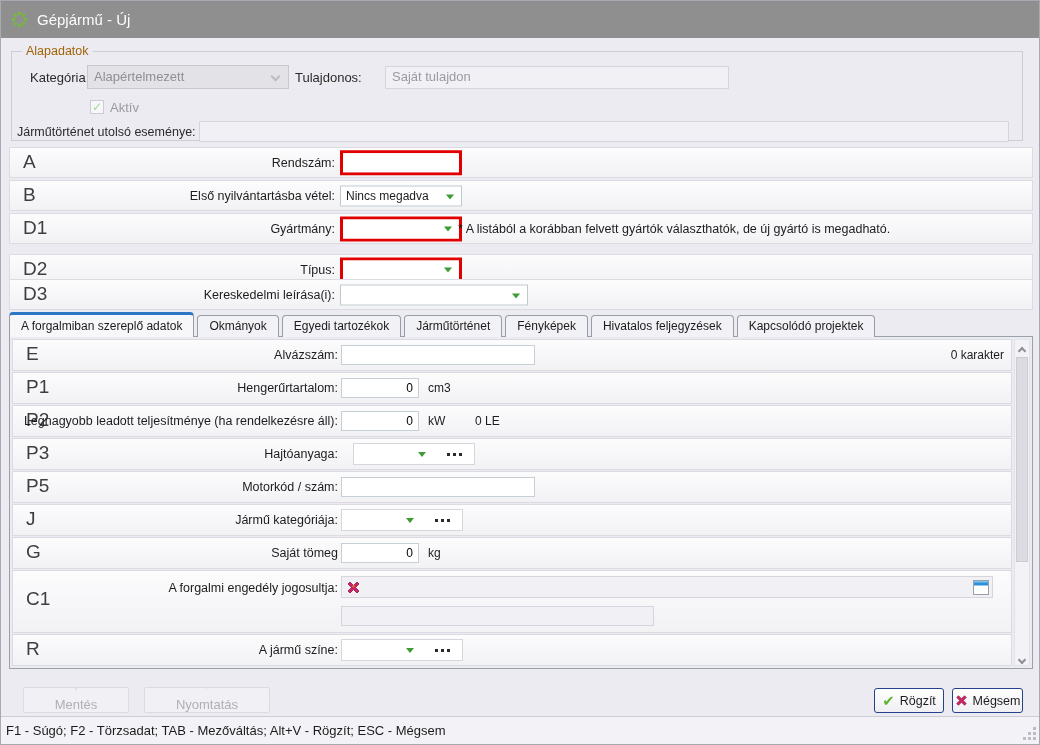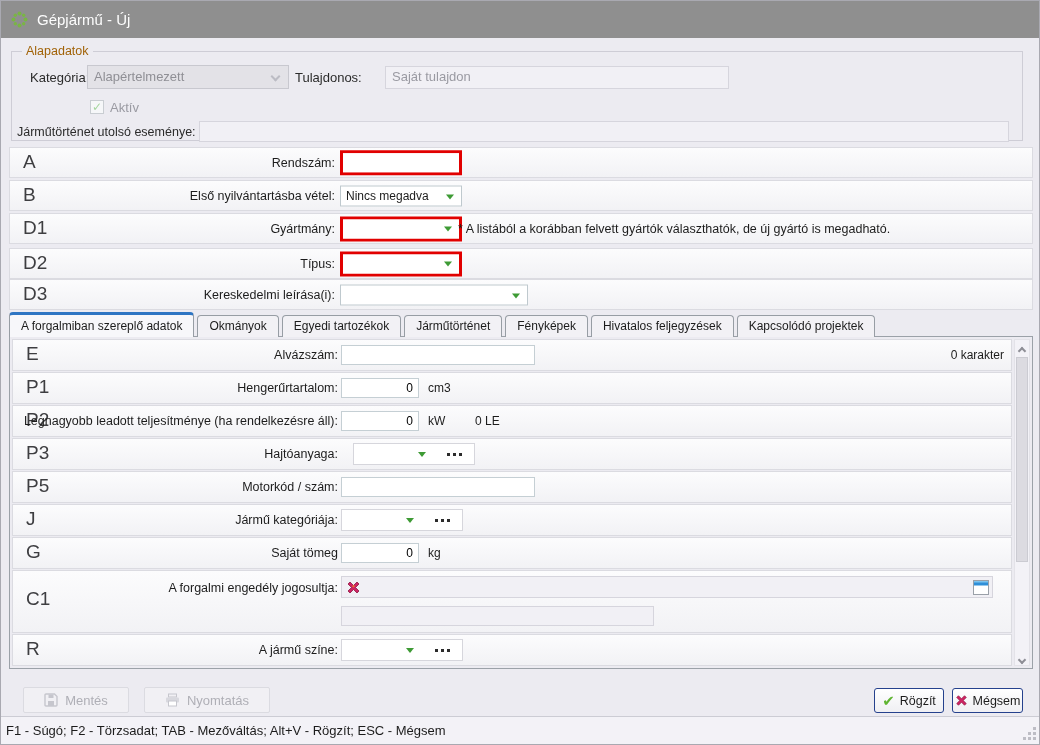--- a/index.html
+++ b/index.html
@@ -69,21 +69,21 @@
 
   
   .scrollbar { position:absolute; top:2px; right:2px; bottom:2px; width:16px; background:#F3F2F7; border:1px solid #E3E2E8; }
   .sb-arrow { position:absolute; left:0; width:100%; height:16px; text-align:center; }
   .sb-arrow i { display:inline-block; width:6px; height:6px; border-right:2px solid #8E8E96; border-bottom:2px solid #8E8E96; }
   .sb-up { top:0; } .sb-up i { transform:rotate(-135deg); margin-top:6px; }
   .sb-down { bottom:0; } .sb-down i { transform:rotate(45deg); margin-top:3px; }
   .sb-thumb { position:absolute; left:1px; top:17px; width:12px; height:205px; background:#DCDBE1; border:1px solid #CBCBD2; }
 
   
-  .btn-dis { position:absolute; height:26px; background:#F1F0F4; border:1px solid #DBDBE1; border-radius:2px; color:#AFAFB6; font-size:13px; display:flex; align-items:center; justify-content:center; gap:7px; }
+  .btn-dis { position:absolute; height:26px; background:#F1F0F4; border:1px solid #DBDBE1; border-radius:2px; color:#AFAFB6; font-size:13px; display:flex; align-items:center; justify-content:center; gap:7px;flex-direction:column; }
   .btn-def { position:absolute; height:25px; background:linear-gradient(180deg,#FFFFFF,#EFEFF3); border:1px solid #25418D; border-radius:3px; color:#1c1c1c; font-size:12.5px; display:flex; align-items:center; justify-content:center; gap:5px; cursor:pointer; }
   .check-glyph { color:#5FB431; font-size:15px; font-weight:bold; line-height:14px; }
 
   
   .statusbar { position:absolute; left:0; bottom:0; width:100%; height:28px; background:#F3F2F7; border-top:1px solid #CCCCD4; font-size:13px; color:#1c1c1c; line-height:27px; padding-left:5px; }
   .grip { position:absolute; right:3px; bottom:4px; width:12px; height:12px; }
   .grip i { position:absolute; width:3px; height:3px; background:#BDBDC5; }
 </style>
 </head>
 <body>
@@ -152,21 +152,21 @@
       <span class="rlabel">Gyártmány:</span>
       <span class="ctrl red-wrap" style="left:330px;">
         <div class="combo in-red">
           <span></span>
           <i class="arrow-green"></i>
         </div>
       </span>
       <span class="note">* A listából a korábban felvett gyártók választhatók, de új gyártó is megadható.</span>
     </div>
 
-    <div class="trow" style="top:101px;padding-left:10px;">
+    <div class="trow" style="top:107px;padding-left:10px;">
       <span class="code">D2</span>
       <span class="rlabel">Típus:</span>
       <span class="ctrl red-wrap" style="left:330px;">
         <div class="combo in-red">
           <span></span>
           <i class="arrow-green"></i>
         </div>
       </span>
     </div>
 

